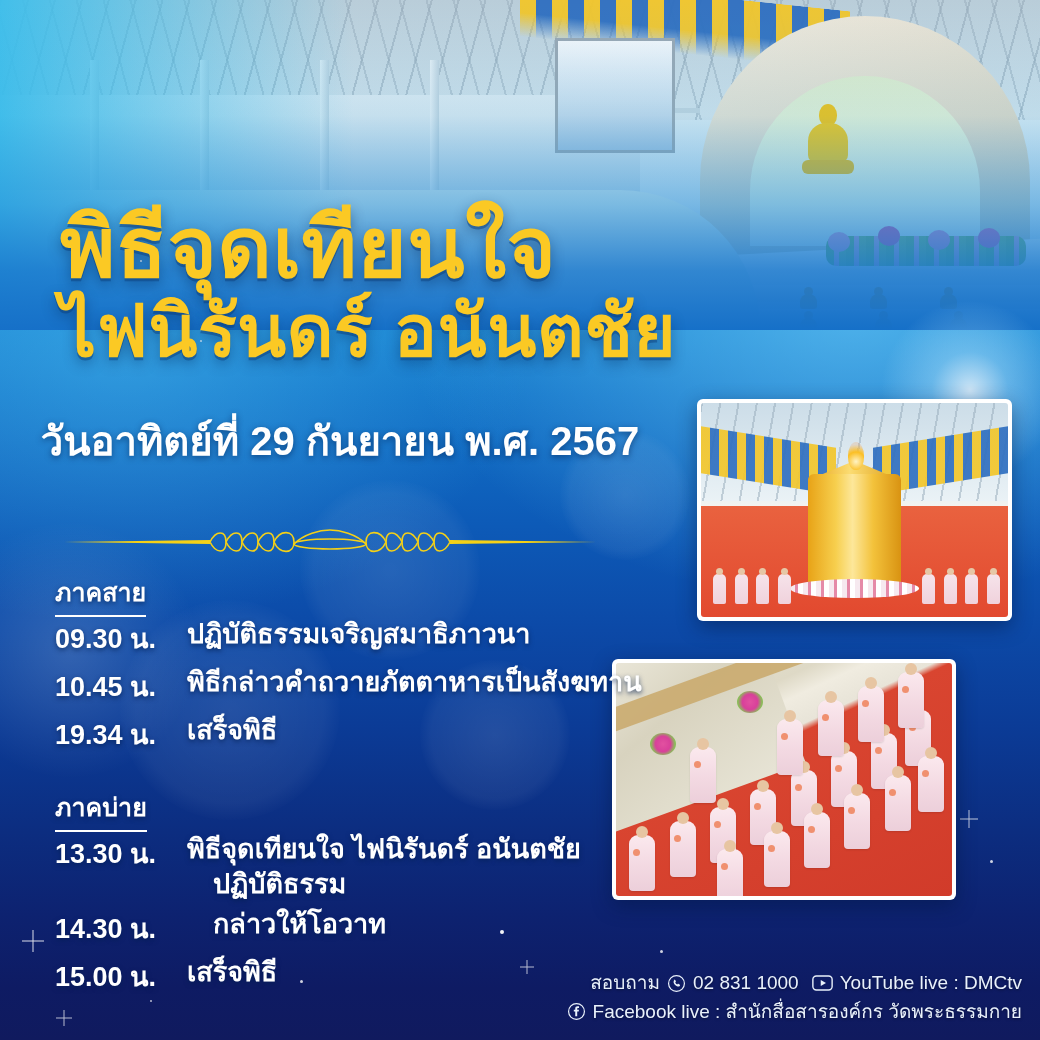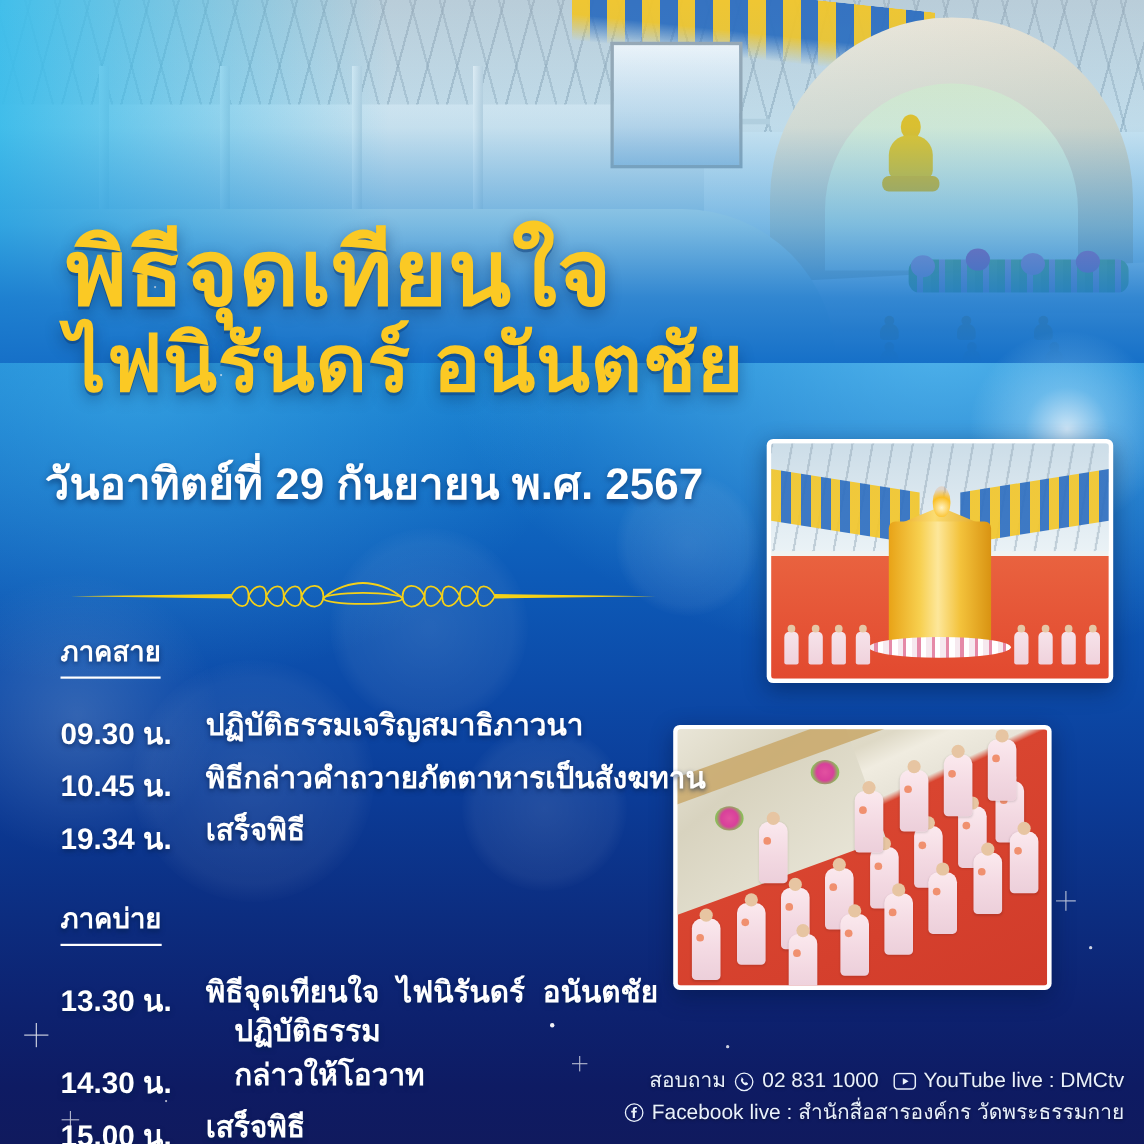--- a/index.html
+++ b/index.html
@@ -110,24 +110,24 @@
   .venue{color:#ffffff;font-size:30px;font-weight:bold;margin-top:6px;
     text-shadow:0 2px 6px rgba(3,35,85,.6);}
 
   
   .divider{position:absolute;left:60px;top:522px;width:540px;height:40px;z-index:8;}
 
   
   .sched{position:absolute;left:55px;top:572px;width:600px;z-index:8;color:#fff;}
   .sec-head{font-size:25px;font-weight:bold;display:inline-block;padding-bottom:3px;
     border-bottom:2px solid #fff;text-shadow:0 2px 5px rgba(3,30,80,.7);}
-  .rows{margin-top:28px;}
+  .rows{margin-top:0;}
   .row{display:flex;align-items:flex-start;margin-bottom:5px;}
   .time{font-size:27px;font-weight:bold;min-width:132px;text-shadow:0 2px 5px rgba(3,30,80,.7);}
-  .desc{font-size:27px;font-weight:bold;text-shadow:0 2px 5px rgba(3,30,80,.7);line-height:1.3;font-family:Liberation Mono, monospace;}
+  .desc{font-size:27px;font-weight:bold;text-shadow:0 2px 5px rgba(3,30,80,.7);line-height:1.3;}
   .desc .cont{display:block;padding-left:26px;}
   .gap{height:26px;}
 
   
   .photo{position:absolute;background:#fff;padding:4px;border-radius:6px;
     box-shadow:0 6px 20px rgba(2,20,60,.45);z-index:7;}
   .photo .inner{width:100%;height:100%;border-radius:3px;overflow:hidden;position:relative;}
   #photo1{left:697px;top:399px;width:315px;height:222px;}
   #photo2{left:612px;top:659px;width:344px;height:241px;}
 

